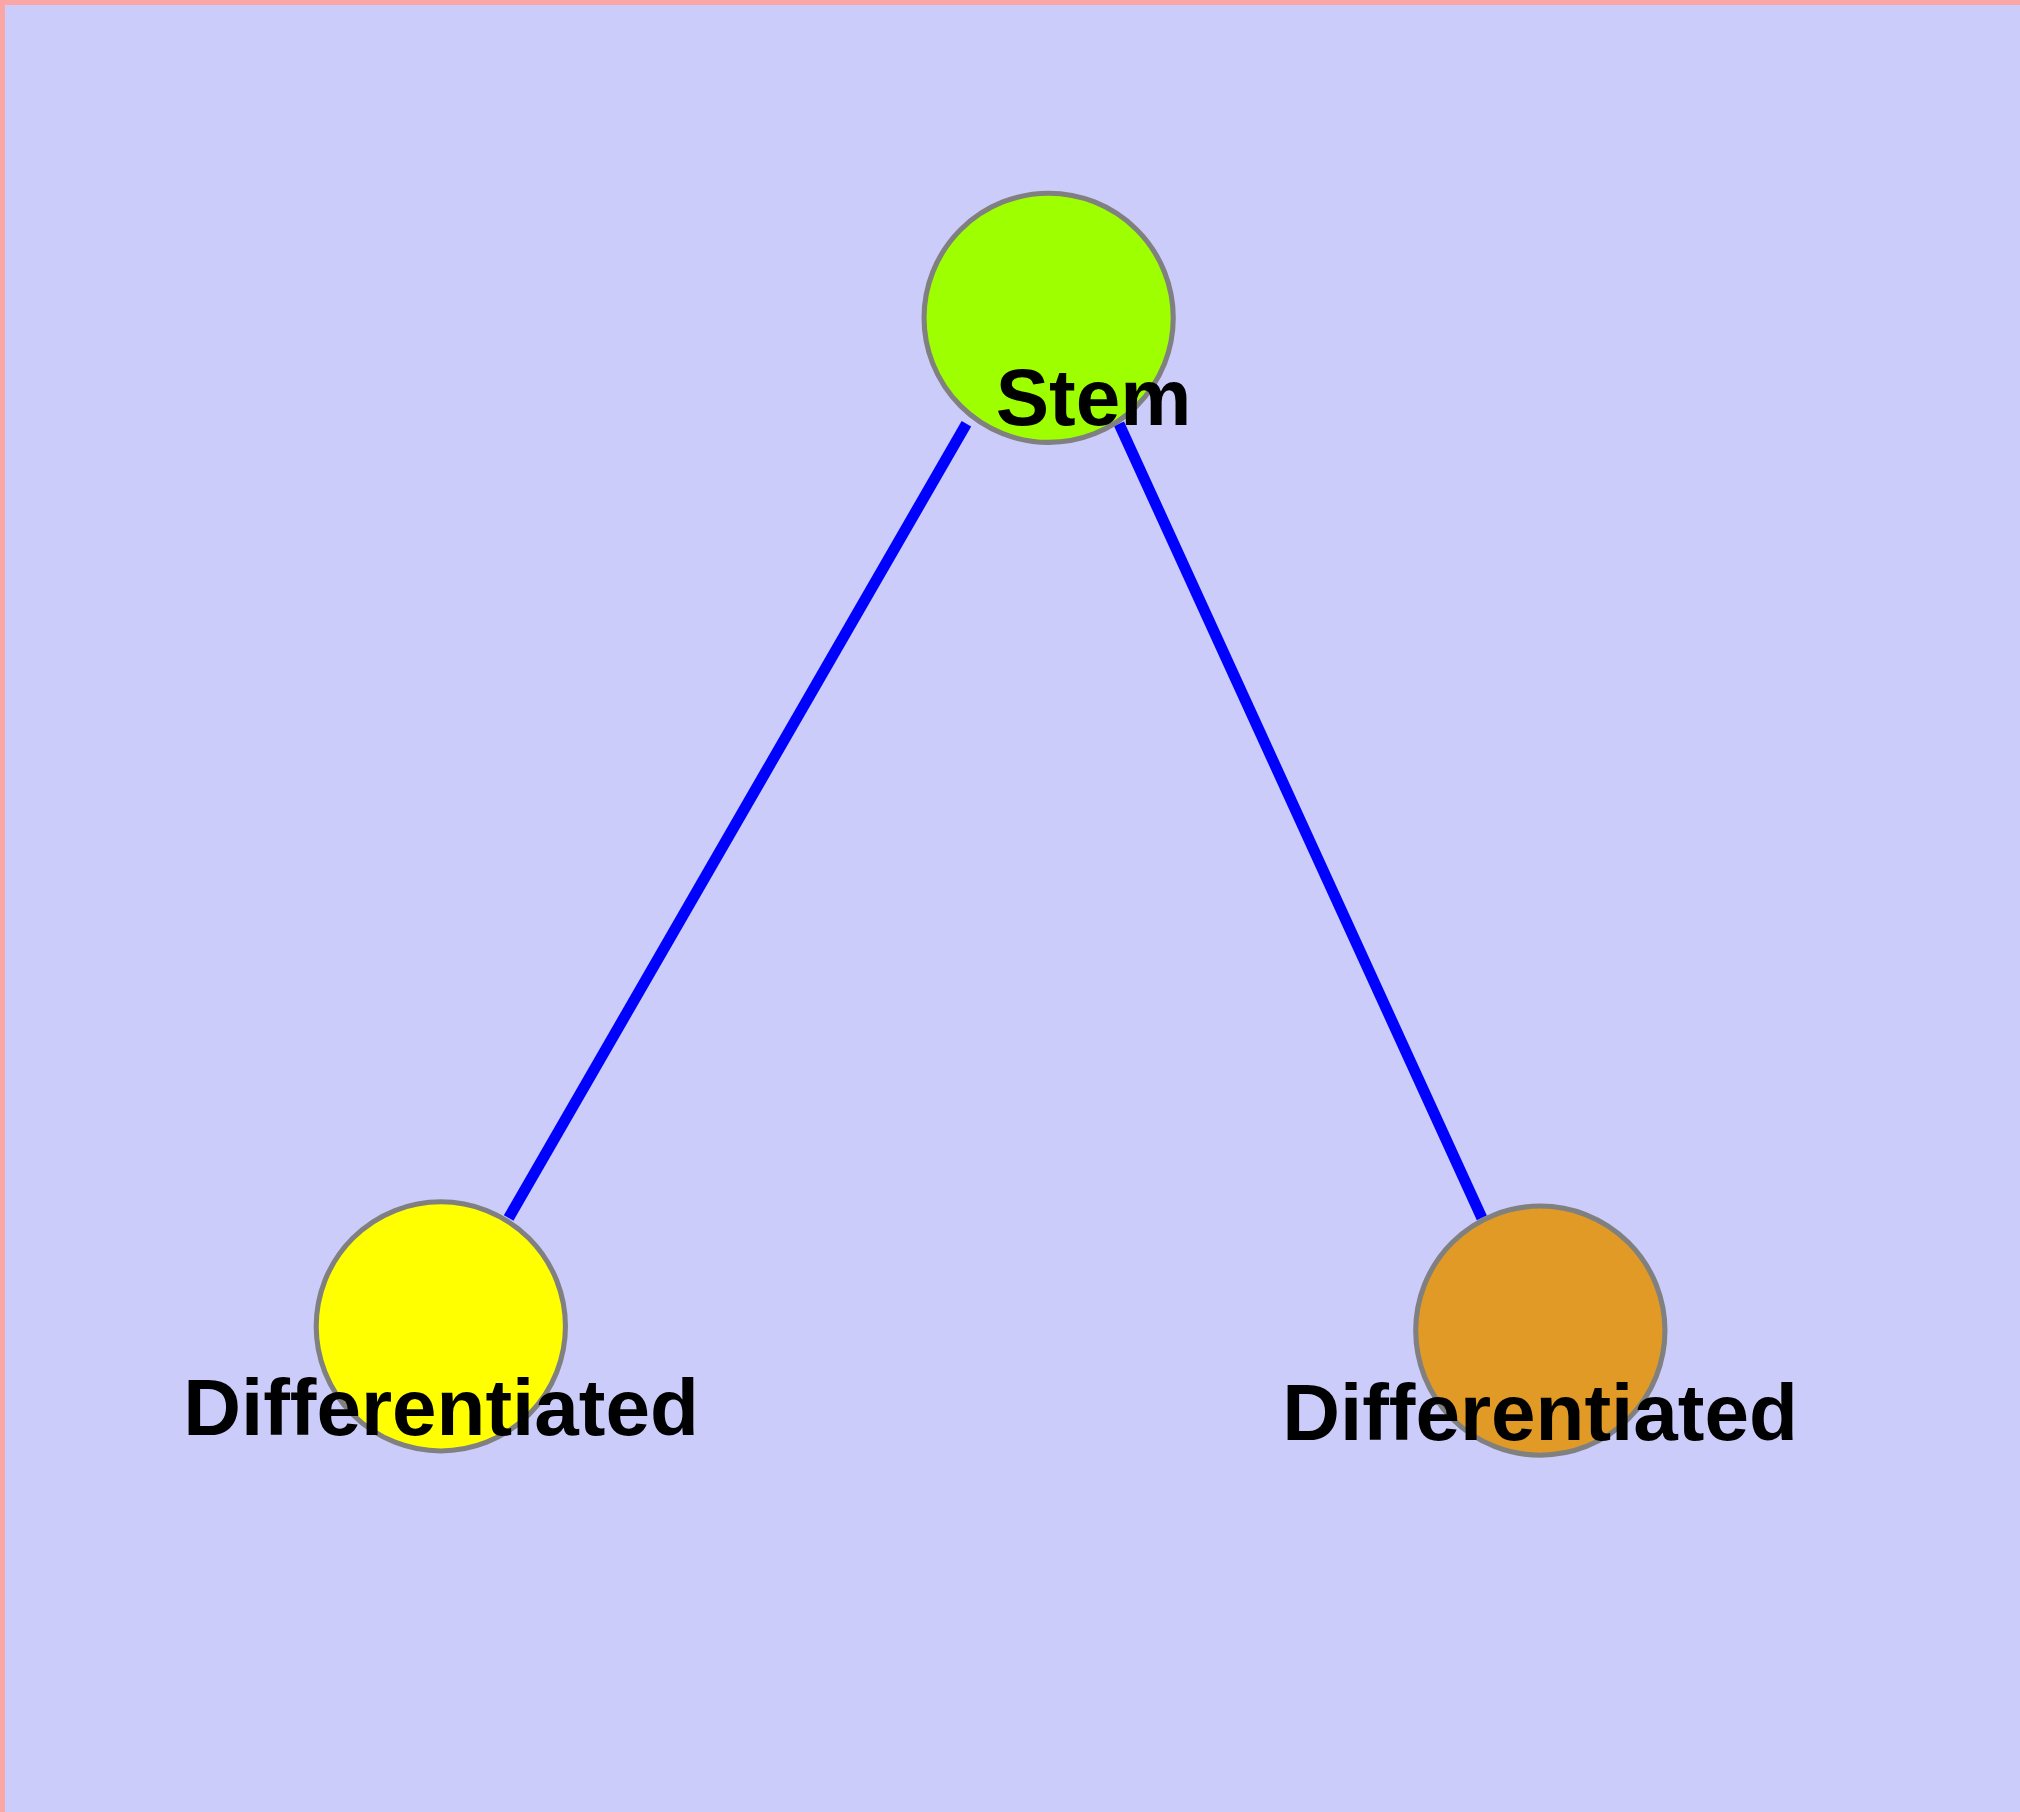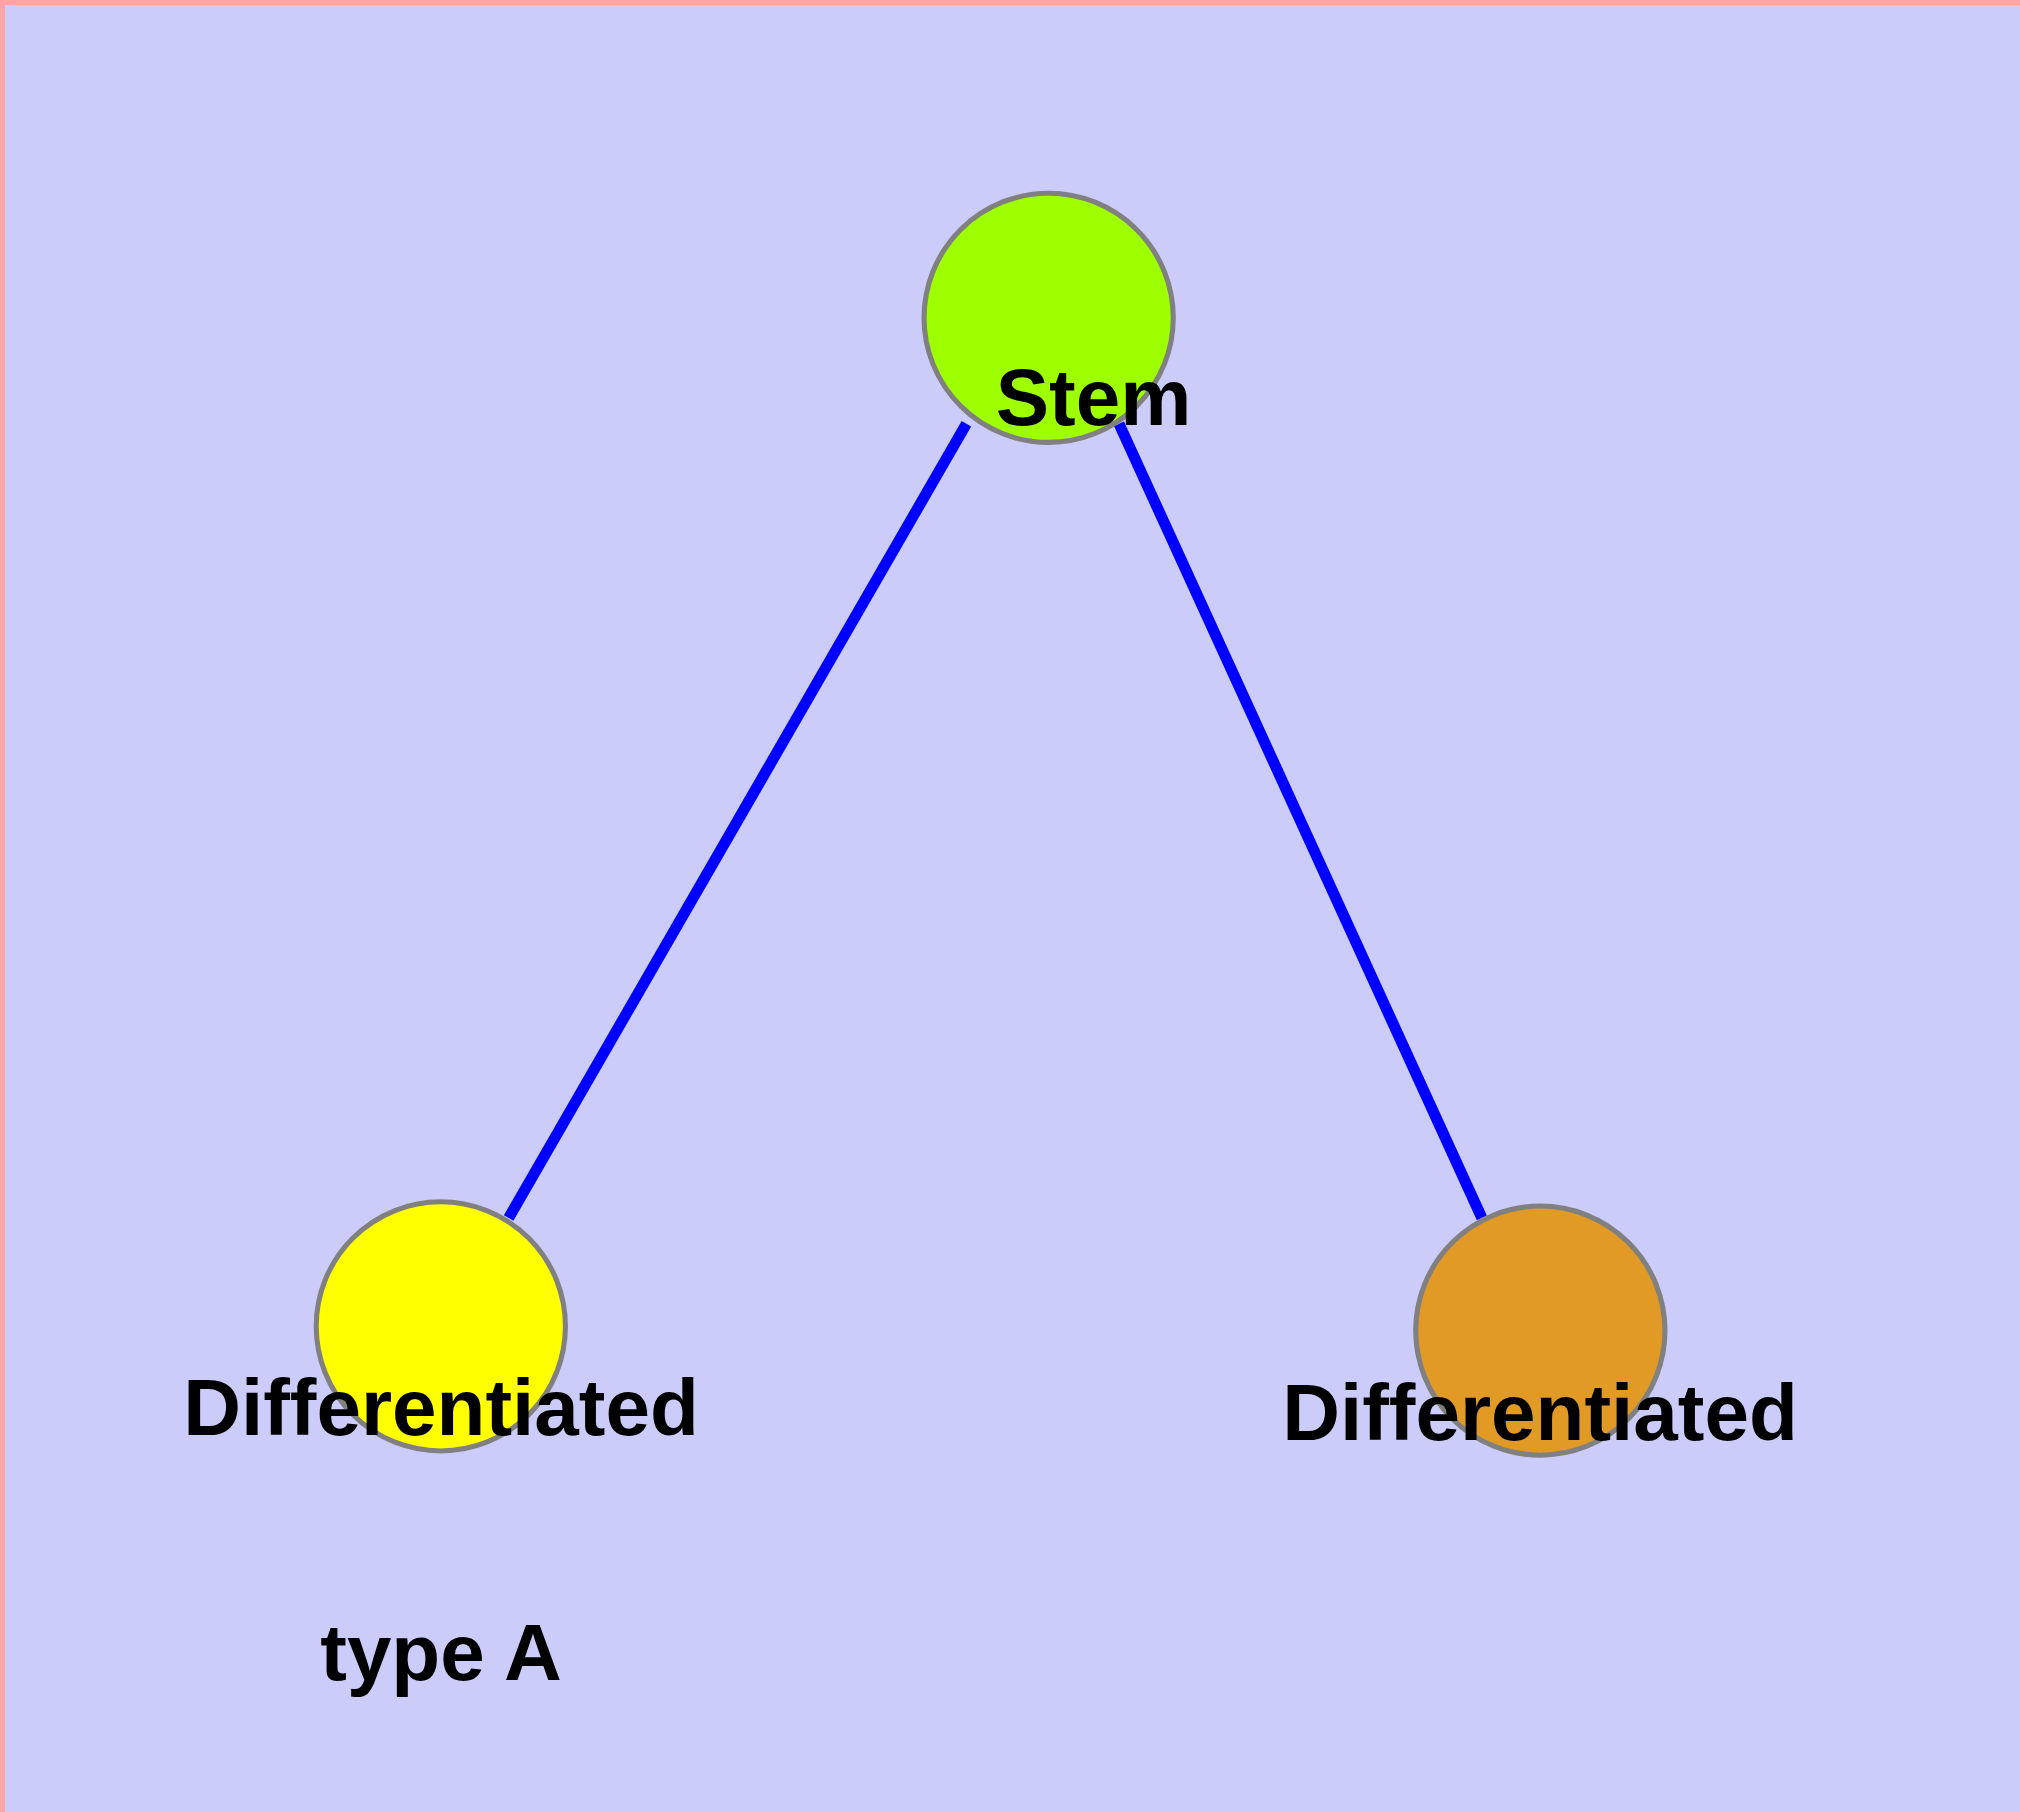--- a/index.html
+++ b/index.html
@@ -63,21 +63,20 @@
       <circle cx="1237" cy="375" r="147" fill="#9eff00" stroke="#808080" stroke-width="6"></circle>
     </g>
   </svg>
 
   <div class="node-label" style="left: 625px; top: 275px; width: 848px; color: rgb(0, 0, 0);">
     <span>Stem</span>
   </div>
 
   <div class="node-label" style="left: 17px; top: 1204px; width: 848px; color: rgb(0, 0, 0);">
     <div>Differentiated</div>
-    <div>type A</div>
   </div>
 
   <div class="node-label" style="left: 1116px; top: 1209px; width: 848px; color: rgb(0, 0, 0);">
     <div>Differentiated</div>
   </div>
 
 </div>
 
 
 </body></html>

